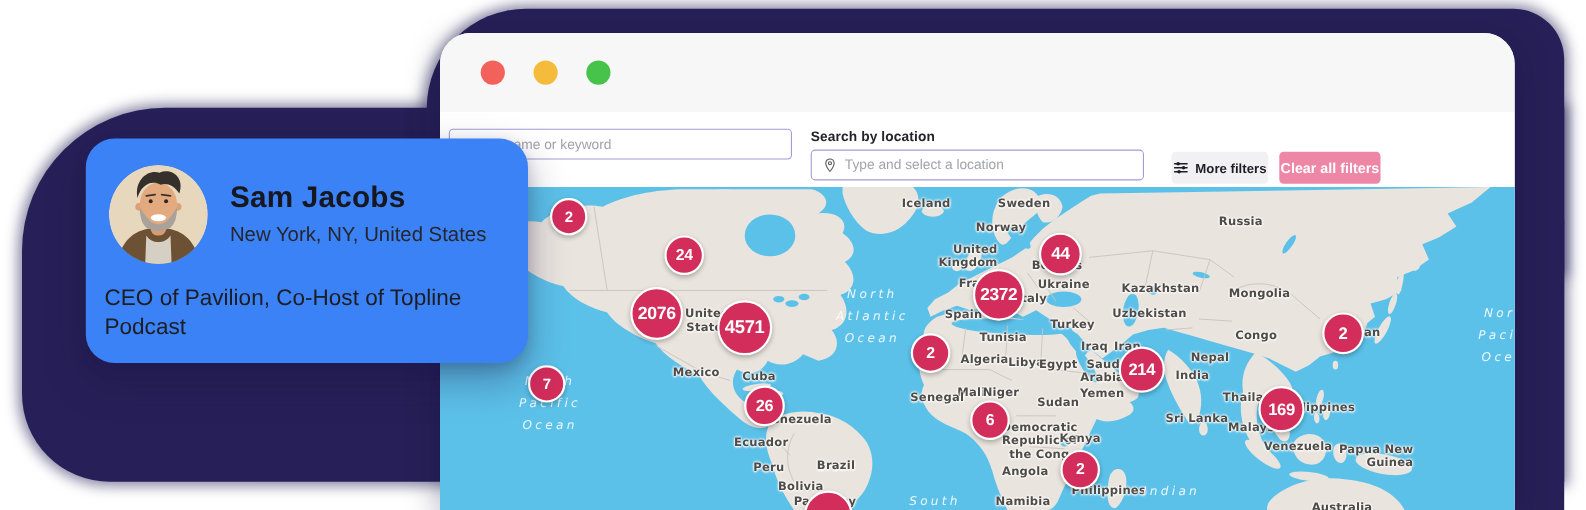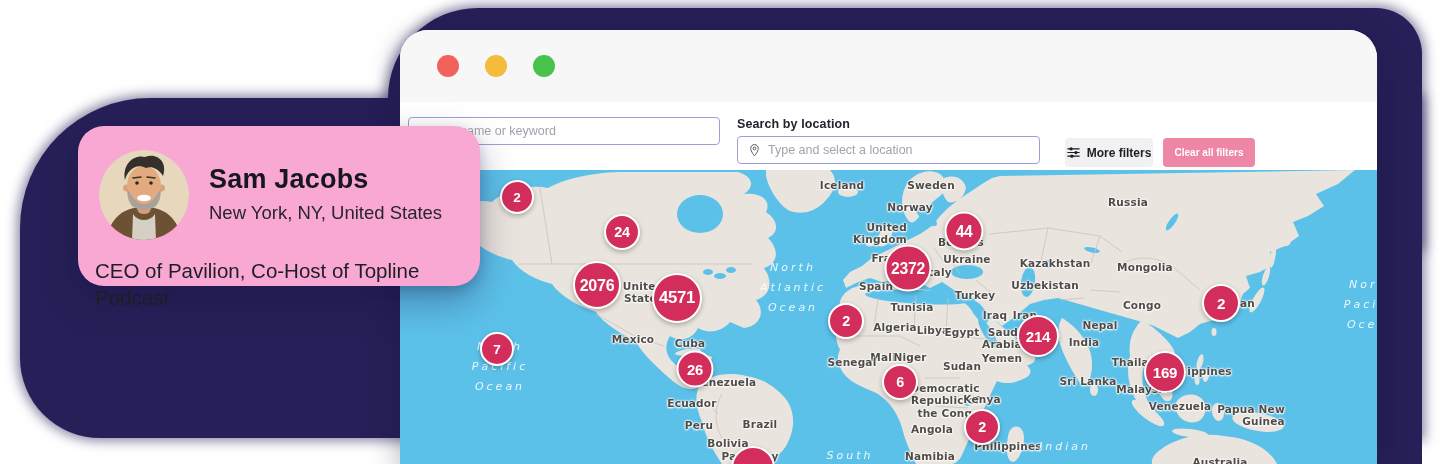--- a/index.html
+++ b/index.html
@@ -28,41 +28,41 @@
   .text-input input { border:none; outline:none; flex:1; font-size:12.5px; color:#3a3a42;
                       font-family:"Liberation Sans","DejaVu Sans",sans-serif; background:transparent; }
   .text-input input::placeholder { color:#a2a2ad; }
   .field-people { left:8px; } .field-people .text-input { width:312px; }
   .field-location { left:337px; } .field-location .text-input { width:303px; }
   .pin-icon { width:13px; height:15px; margin-right:7px; flex:none; }
 
   .btn { position:absolute; top:36px; height:29px; border:none; border-radius:4px; cursor:pointer;
          display:flex; align-items:center; justify-content:center; font-family:inherit;margin-left:10px; }
   .btn-more { left:655px; width:88px; background:#f1f1f3; color:#1d1d24; font-size:12px; font-weight:bold; gap:7px; }
-  .btn-clear { left:753px; width:92px; background:#ee87a5; color:#fff; font-size:10px; font-weight:bold; }
+  .btn-clear { left:753px; width:92px; background:#ee87a5; color:#fff; font-size:13px; font-weight:bold; }
   .filter-glyph { width:13px; height:13px; }
 
   
   .map { position:relative; flex:1; overflow:hidden; background:#5cc1e9; }
   .map svg.base { position:absolute; left:0; top:0; }
   .map-labels, .map-markers { position:absolute; left:0; top:0; width:100%; height:100%; }
   .country-label { position:absolute; transform:translate(-50%,-50%); font-size:10.5px; font-weight:600;
                    color:#4f4b47; white-space:pre-line; text-align:right; line-height:1.18; letter-spacing:.2px;
                    font-family:"DejaVu Sans",sans-serif;
                    text-shadow:0 0 2px #fff,0 0 2px #fff,0 0 3px #fff,0 1px 2px #fff; }
   .ocean-label { position:absolute; transform:translate(-50%,-50%); font-size:11px; font-style:italic;
                  color:rgba(255,255,255,.88); letter-spacing:3px; white-space:pre-line; text-align:center;
                  line-height:1.8; font-family:"DejaVu Sans",sans-serif; }
   .cluster-marker { position:absolute; transform:translate(-50%,-50%); border-radius:50%;
                     border:2.5px solid #fff; color:#fff; font-weight:bold; display:flex; align-items:center;
                     justify-content:center; box-shadow:0 2px 5px rgba(0,0,0,.28); cursor:pointer;
                     font-family:"Liberation Sans",sans-serif; letter-spacing:-.3px; }
 
   
-  .card { position:absolute; left:78px; top:126px; width:402px; height:160px; background:#f9a8d4;
+  .card { position:absolute; left:78px; top:126px; width:402px; height:204px; background:#3b82f6;
           border-radius:26px; z-index:3; box-shadow:0 16px 36px rgba(25,20,70,.35),0 4px 12px rgba(25,20,70,.18); }
   .avatar { position:absolute; left:21px; top:24px; width:90px; height:90px; border-radius:50%; overflow:hidden; }
   .card-name { position:absolute; left:131px; top:38px; font-size:27px; font-weight:bold; color:#17171f; letter-spacing:.2px; }
   .card-loc  { position:absolute; left:131px; top:76px; font-size:18.5px; color:#26262e; }
   .card-bio  { position:absolute; left:17px; top:131px; width:370px; font-size:20.5px; color:#1d1d24; line-height:1.33; }
 </style>
 </head>
 <body>
 
 <div class="stage">

